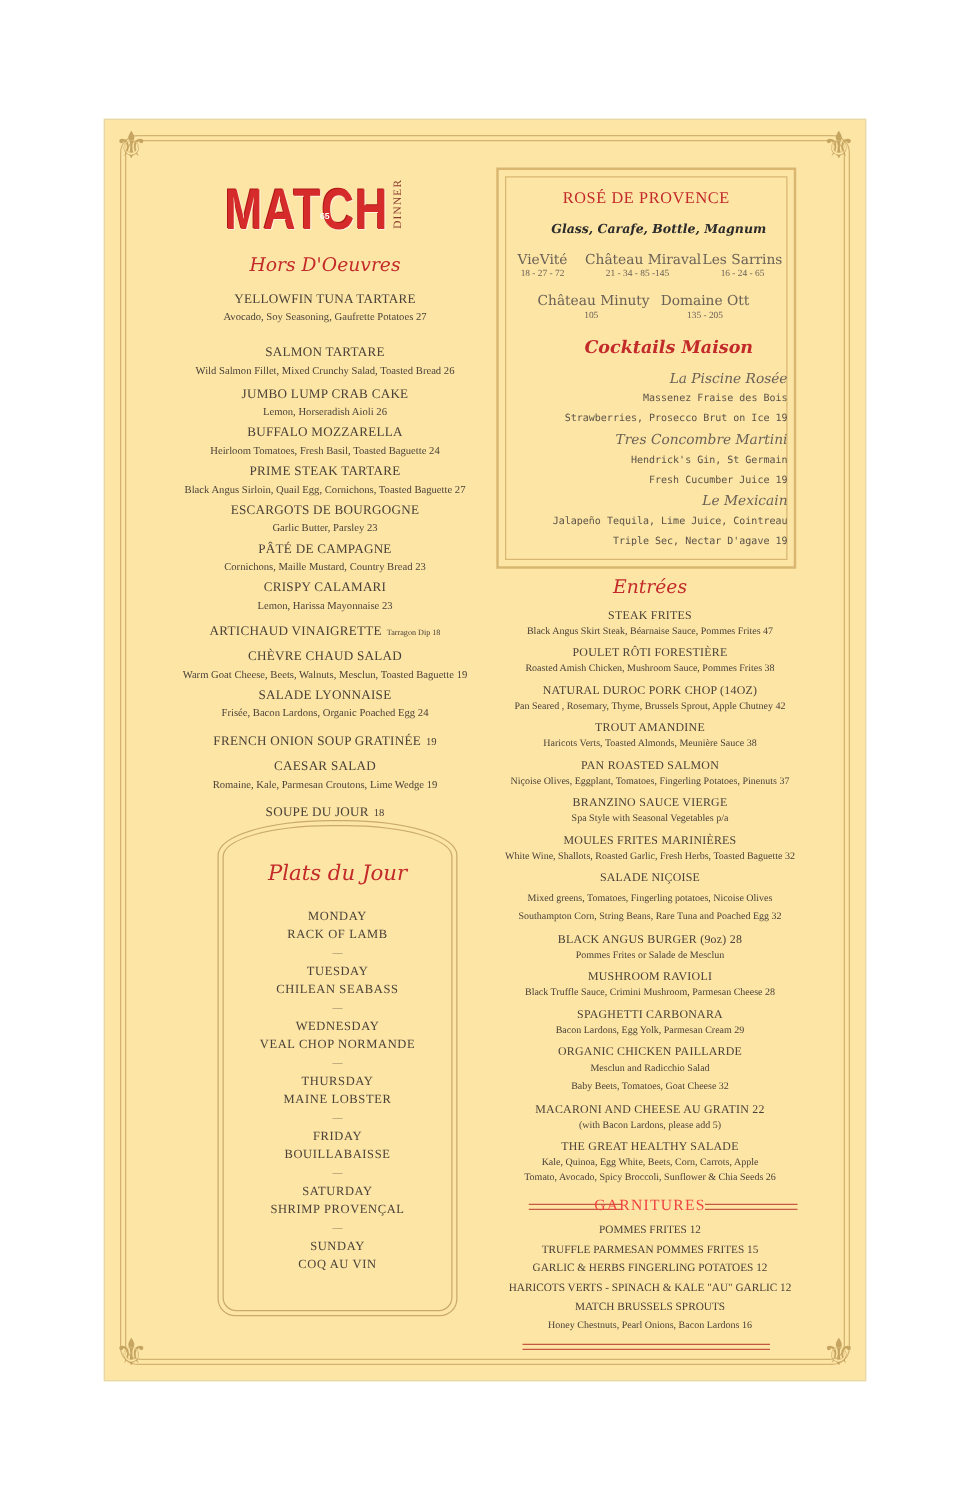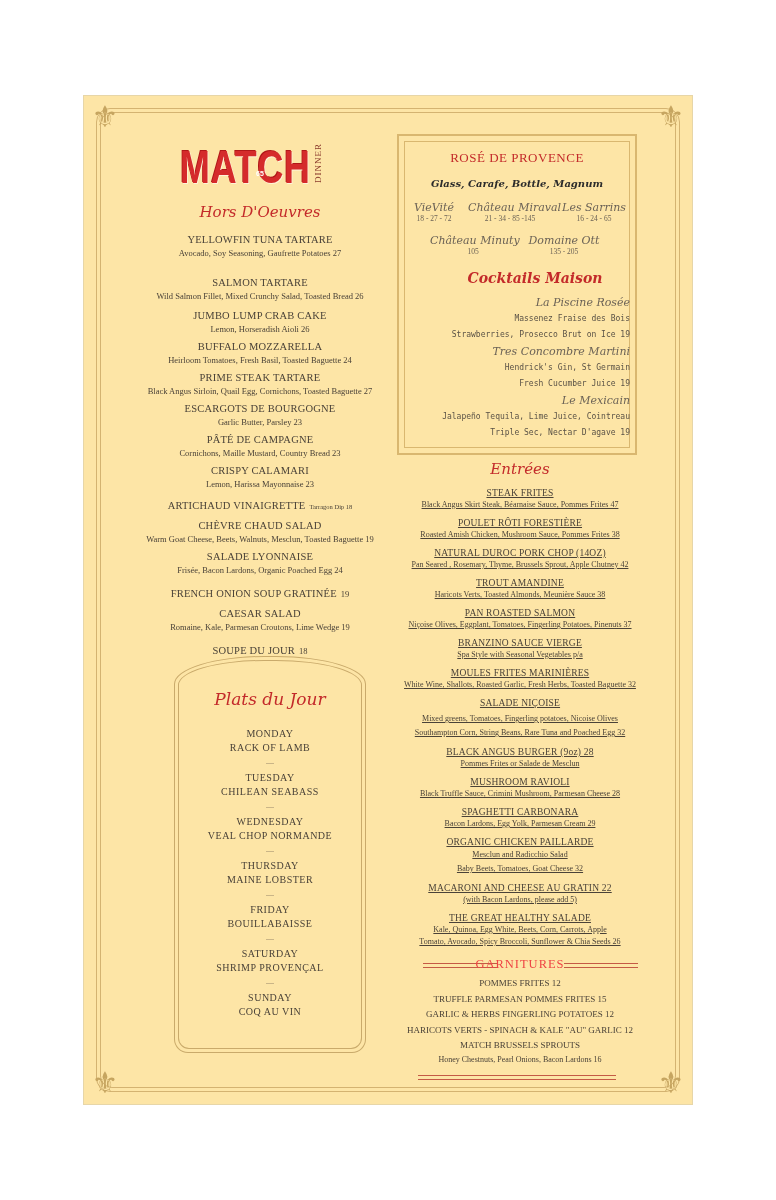--- a/index.html
+++ b/index.html
@@ -15,30 +15,30 @@
   .logo-dinner { left:313px; top:143px; font-size:9px; color:#8a3a2c; writing-mode:vertical-rl; transform:rotate(180deg); letter-spacing:1px; font-family:"Liberation Serif", serif; }
   .script { font-family:"DejaVu Serif", serif; font-style:italic; color:#c32a2a; }
   .sec-title { font-size:15px; }
   .col-left { left:120px; width:280px; }
   .item-name { font-size:10.5px; letter-spacing:0.2px; color:#4a4238; line-height:14px; }
   .item-desc { font-size:8.5px; color:#4a4238; line-height:13px; }
   .item { margin-bottom:4px; }
   .rose-outer { left:397px; top:134px; width:240px; height:321px; border:2px solid #d9b770; box-sizing:border-box; }
   .rose-inner { left:404px; top:141px; width:226px; height:307px; border:1px solid #d9b770; box-sizing:border-box; }
   .rose-title { left:404px; top:150px; width:226px; font-size:13px; color:#c32a2a; letter-spacing:0.5px; }
-  .rose-sub { left:404px; top:178px; width:226px; font-family:"DejaVu Serif", serif; font-style:italic; font-weight:bold; font-size:10px; color:#2b2b2b; }
-  .wine-name { font-family:"DejaVu Serif", serif; font-style:italic; font-size:11px; color:#6b6256; white-space:nowrap; }
+  .rose-sub { left:404px; top:178px; width:226px; font-family:"DejaVu Serif", serif; font-style:italic; font-weight:bold; font-size:10px; color:#2b2b2b;padding-left:10px; }
+  .wine-name { font-family:"DejaVu Serif", serif; font-size:11px; color:#6b6256; white-space:nowrap; }
   .wine-price { font-size:7.5px; color:#6b6256; white-space:nowrap; }
   .cocktail-title { left:422px; top:270px; width:226px; font-family:"DejaVu Serif", serif; font-style:italic; font-weight:bold; font-size:14px; color:#c32a2a; }
   .ck-name { font-family:"DejaVu Serif", serif; font-style:italic; font-size:11px; color:#6b6256; line-height:17px; }
   .ck-desc { font-family:"DejaVu Sans Mono", monospace; font-size:8px; color:#5a5246; line-height:16px; }
   .col-right { left:372px; width:296px; }
   .r-name { font-size:9.5px; line-height:12px; letter-spacing:0.2px; }
   .r-desc { font-size:8px; line-height:12px; }
-  .r-item { margin-bottom:6px;text-decoration:underline; }
+  .r-item { margin-bottom:6px; }
   .plats-box { left:174px; top:656px; width:192px; height:397px; border:1px solid #c9aa6b; box-sizing:border-box; border-radius:90px 90px 14px 14px / 28px 28px 14px 14px; }
   .plats-box2 { left:178px; top:660px; width:184px; height:389px; border:1px solid #c9aa6b; box-sizing:border-box; border-radius:86px 86px 11px 11px / 25px 25px 11px 11px; }
   .plats-title { left:174px; top:689px; width:192px; font-size:17px; }
   .plats-list { left:174px; top:727px; width:192px; }
   .day { font-size:10px; line-height:14px; letter-spacing:0.5px; color:#4a4238; }
   .dash { font-size:8px; line-height:16px; color:#8a7a60; }
   .garn-rule { position:absolute; height:5px; border-top:1.5px solid #c45a45; border-bottom:1.5px solid #c45a45; box-sizing:border-box; }
   .garn-title { left:372px; top:957px; width:296px; font-size:12.5px; color:#ef4444; letter-spacing:1px; }
   .g-item { font-size:9px; line-height:15.5px; }
 </style>

